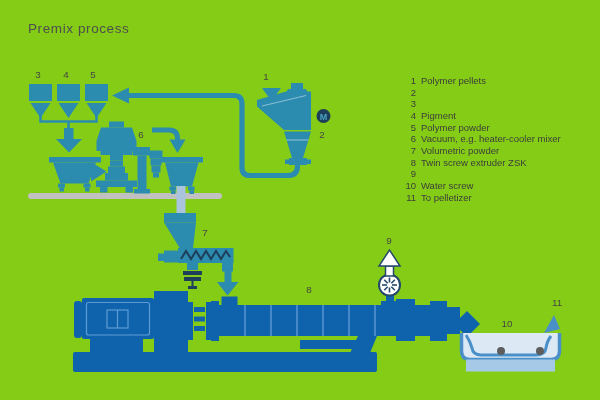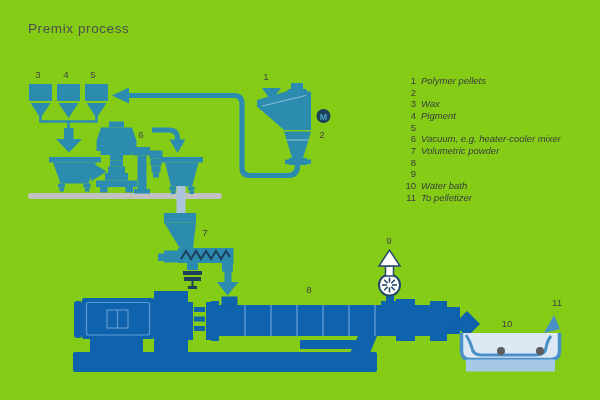--- a/index.html
+++ b/index.html
@@ -3,21 +3,21 @@
 <meta charset="utf-8">
 <style>
   html,body{margin:0;padding:0;background:#ffffff;}
   .canvas{position:relative;width:600px;height:400px;background:#84cc16;overflow:hidden;
           font-family:"Liberation Sans", sans-serif;}
   .title{position:absolute;left:28px;top:21px;font-size:13.5px;letter-spacing:0.6px;
          color:#4e4e4e;font-weight:500;}
   .legend{position:absolute;left:389px;top:75px;width:205px;font-size:9.5px;color:#3d3d3d;}
   .legend-row{display:flex;line-height:11.65px;white-space:nowrap;}
   .legend-num{width:27px;text-align:right;margin-right:5px;flex:0 0 27px;}
-  .legend-label{flex:1;font-style:italic;}
+  .legend-label{flex:1;}
   svg{position:absolute;left:0;top:0;}
   .marker{font-size:9.8px;fill:#454545;font-family:"Liberation Sans",sans-serif;}
 </style>
 </head>
 <body>
 
 <div class="canvas">
 
   <div class="title">Premix process</div>
 
@@ -201,46 +201,47 @@
   <div class="legend">
     <div class="legend-row">
       <span class="legend-num">1</span>
       <span class="legend-label">Polymer pellets</span>
     </div>
     <div class="legend-row">
       <span class="legend-num">2</span>
     </div>
     <div class="legend-row">
       <span class="legend-num">3</span>
-      <span class="legend-label">Wax</span>
     </div>
     <div class="legend-row">
       <span class="legend-num">4</span>
       <span class="legend-label">Pigment</span>
     </div>
     <div class="legend-row">
       <span class="legend-num">5</span>
+      <span class="legend-label">Polymer powder</span>
     </div>
     <div class="legend-row">
       <span class="legend-num">6</span>
       <span class="legend-label">Vacuum, e.g. heater-cooler mixer</span>
     </div>
     <div class="legend-row">
       <span class="legend-num">7</span>
       <span class="legend-label">Volumetric powder</span>
     </div>
     <div class="legend-row">
       <span class="legend-num">8</span>
+      <span class="legend-label">Twin screw extruder ZSK</span>
     </div>
     <div class="legend-row">
       <span class="legend-num">9</span>
     </div>
     <div class="legend-row">
       <span class="legend-num">10</span>
-      <span class="legend-label">Water bath</span>
+      <span class="legend-label">Water screw</span>
     </div>
     <div class="legend-row">
       <span class="legend-num">11</span>
       <span class="legend-label">To pelletizer</span>
     </div>
   </div>
 
 </div>
 
 </body></html>

